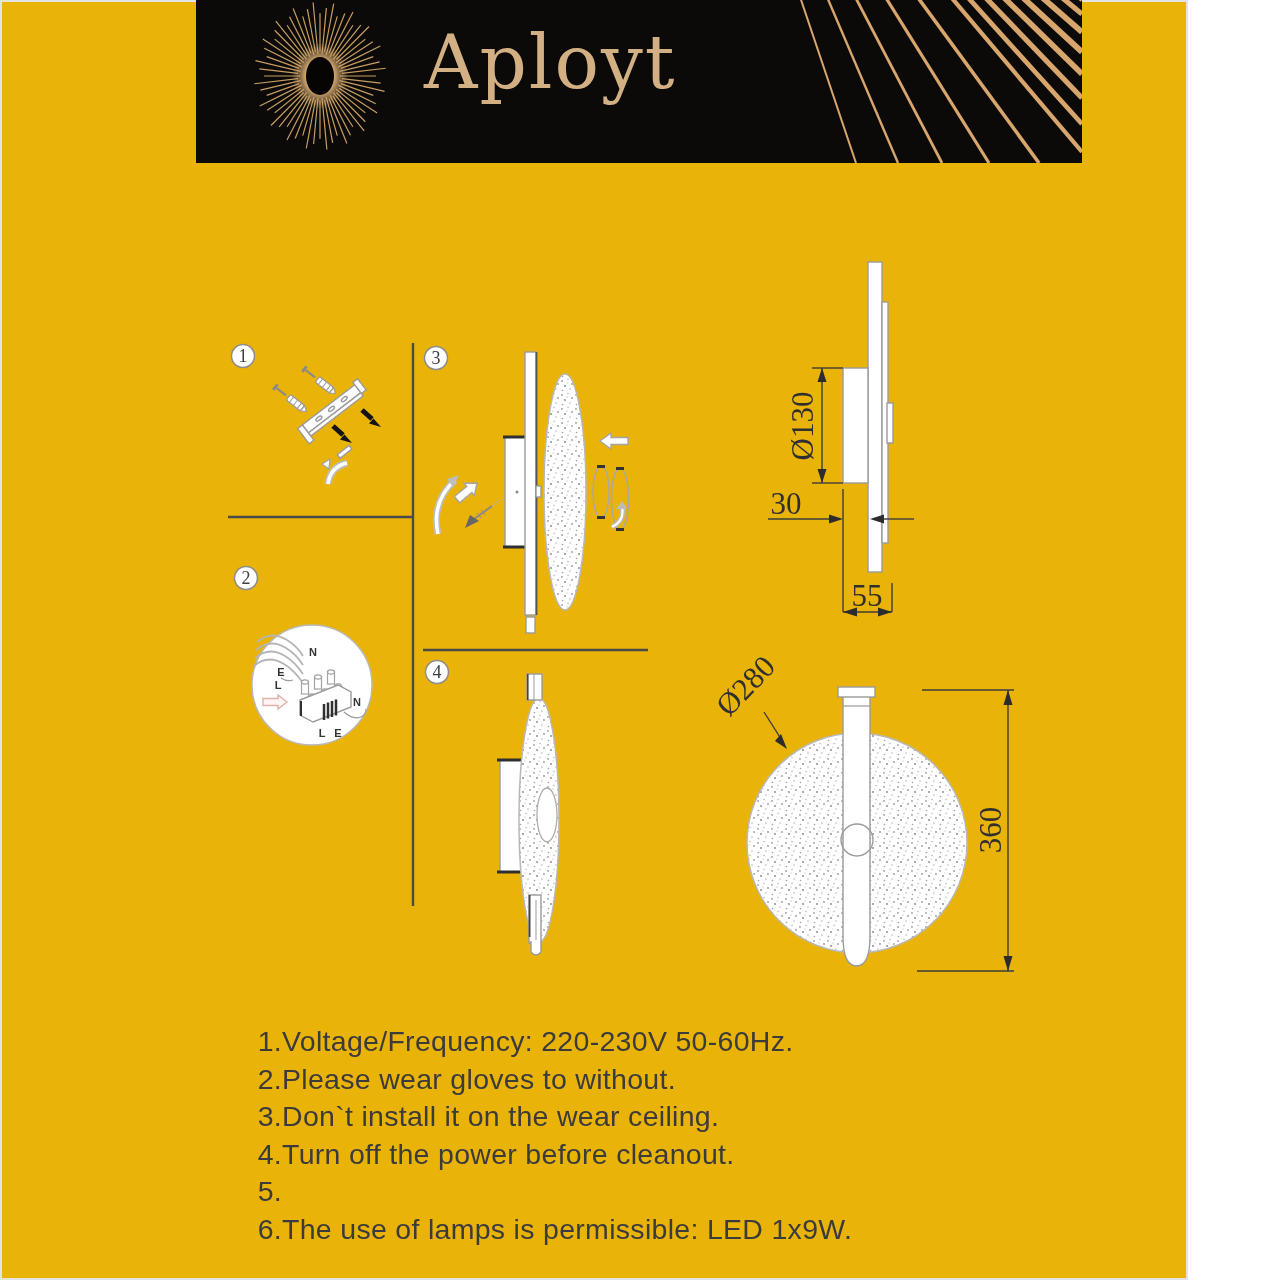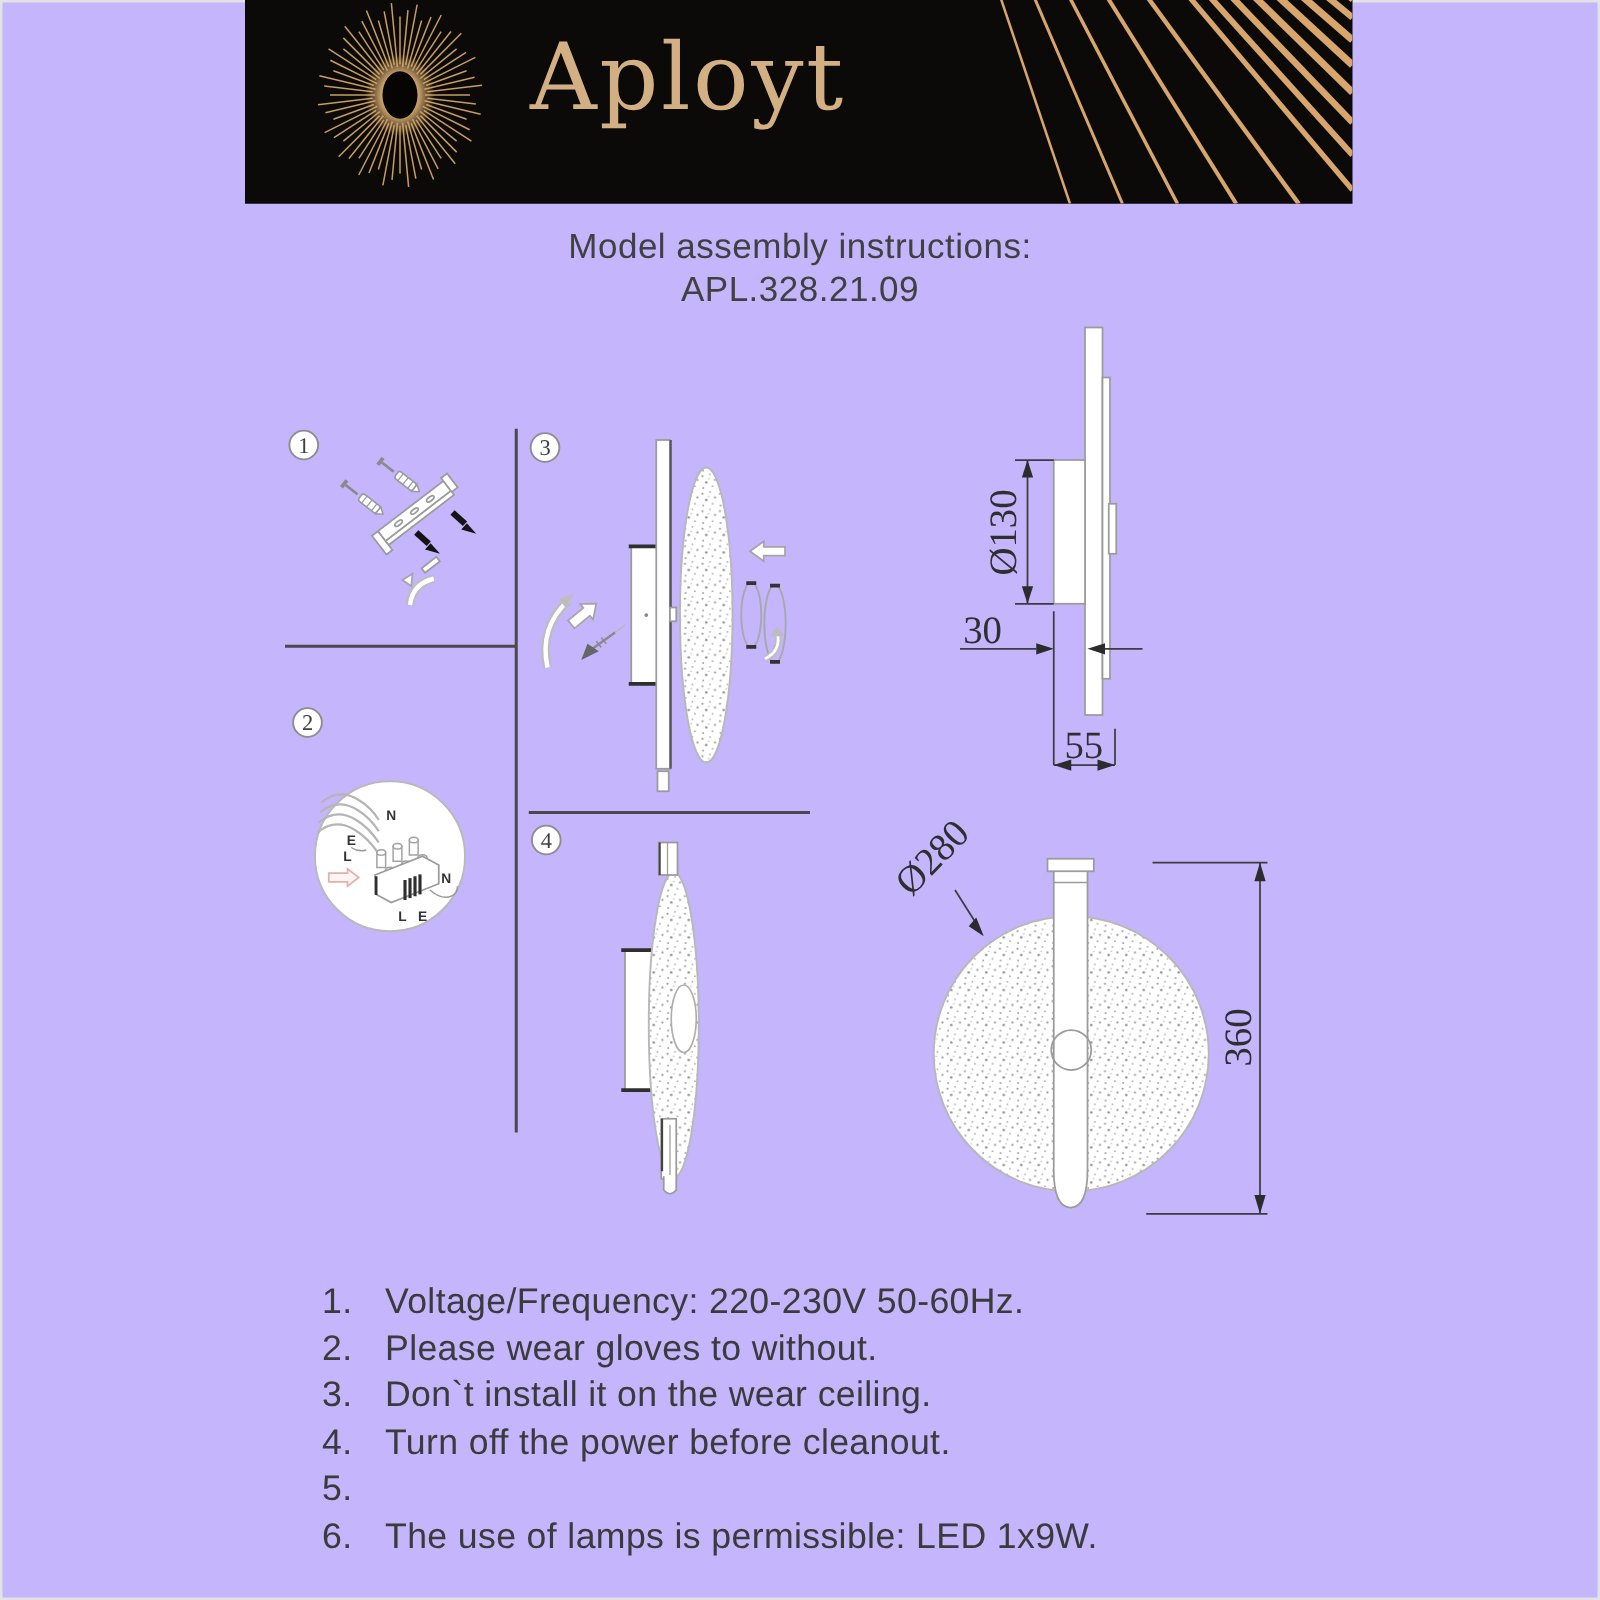--- a/index.html
+++ b/index.html
@@ -1,28 +1,28 @@
 <!DOCTYPE html>
 <html><head>
 <meta charset="utf-8">
 <style>
   html,body{margin:0;padding:0;background:#fff;}
-  .page{position:relative;width:1280px;height:1280px;background:#c4b5fd;overflow:hidden;
+  .page{position:relative;width:1188px;height:1280px;background:#eab308;overflow:hidden;
         font-family:"Liberation Sans",sans-serif;outline:2px solid #e3e3e3;outline-offset:-2px;}
   .banner{position:absolute;left:196px;top:0;width:886px;height:163px;background:#0b0a08;overflow:hidden;}
   .banner svg{position:absolute;left:0;top:0;}
   .brand{position:absolute;left:228px;top:22px;font-family:"DejaVu Serif",serif;font-size:74px;
          font-weight:400;color:#d3b083;letter-spacing:2px;line-height:1.1;}
   .title-block{position:absolute;top:179px;left:0;width:100%;text-align:center;color:#414141;}
   .title-line{font-size:28px;font-weight:500;letter-spacing:.4px;line-height:35px;}
   .diagram{position:absolute;left:0;top:0;}
   .instructions{position:absolute;left:0;top:1027px;width:100%;}
   .ins-row{display:flex;margin-bottom:8px;font-size:28.5px;color:#3b3b3b;letter-spacing:.3px;line-height:29.5px;}
   .ins-num{flex:0 0 282px;text-align:right;}
-  .ins-text{margin-left:26px;white-space:nowrap;}
+  .ins-text{white-space:nowrap;}
   
   .ol{fill:#fff;stroke:#9b9b9b;stroke-width:1.4;}
   .ln{stroke:#9b9b9b;stroke-width:1.2;fill:none;}
   .dim{stroke:#3d3d3d;stroke-width:1.4;fill:none;}
   .dimf{fill:#2c2c2c;stroke:none;}
   .dimt{font-family:"Liberation Serif",serif;font-size:31px;fill:#2f2f2f;}
   .wl{font-size:11px;font-weight:bold;fill:#333;font-family:"Liberation Sans",sans-serif;}
   .spk{fill:url(#speck);stroke:#b8b8b8;stroke-width:1.5;}
   .crc{stroke:#8d8d8d;stroke-width:1.5;fill:#fff;}
   .stp{font-family:"Liberation Serif",serif;font-size:18px;fill:#3f3f3f;}
@@ -123,24 +123,20 @@
           <line x1="504" y1="-300" x2="886" y2="74" stroke="#d8a66c" stroke-width="5.6"></line>
           <line x1="504" y1="-300" x2="886" y2="52" stroke="#d8a66c" stroke-width="5.8"></line>
           <line x1="504" y1="-300" x2="886" y2="32" stroke="#d8a66c" stroke-width="5.8"></line>
           <line x1="504" y1="-300" x2="886" y2="14" stroke="#d8a66c" stroke-width="5.2"></line>
           <line x1="504" y1="-300" x2="886" y2="0" stroke="#d8a66c" stroke-width="4.2"></line>
         </g>
     </svg>
     <div class="brand">Aployt</div>
   </header>
 
-  <div class="title-block">
-    <div class="title-line">Model assembly instructions:</div>
-    <div class="title-line">APL.328.21.09</div>
-  </div>
 
   <svg class="diagram" width="1280" height="1280" viewBox="0 0 1280 1280">
     <defs>
       <pattern id="speck" width="14" height="14" patternUnits="userSpaceOnUse">
         <rect width="14" height="14" fill="#ffffff"></rect>
         <circle cx="2" cy="3" r="0.9" fill="#a0a0a0"></circle>
         <circle cx="8" cy="1.5" r="0.7" fill="#ababab"></circle>
         <circle cx="12" cy="6" r="0.9" fill="#9a9a9a"></circle>
         <circle cx="5" cy="8" r="1" fill="#8f8f8f"></circle>
         <circle cx="10" cy="11" r="0.7" fill="#a5a5a5"></circle>

